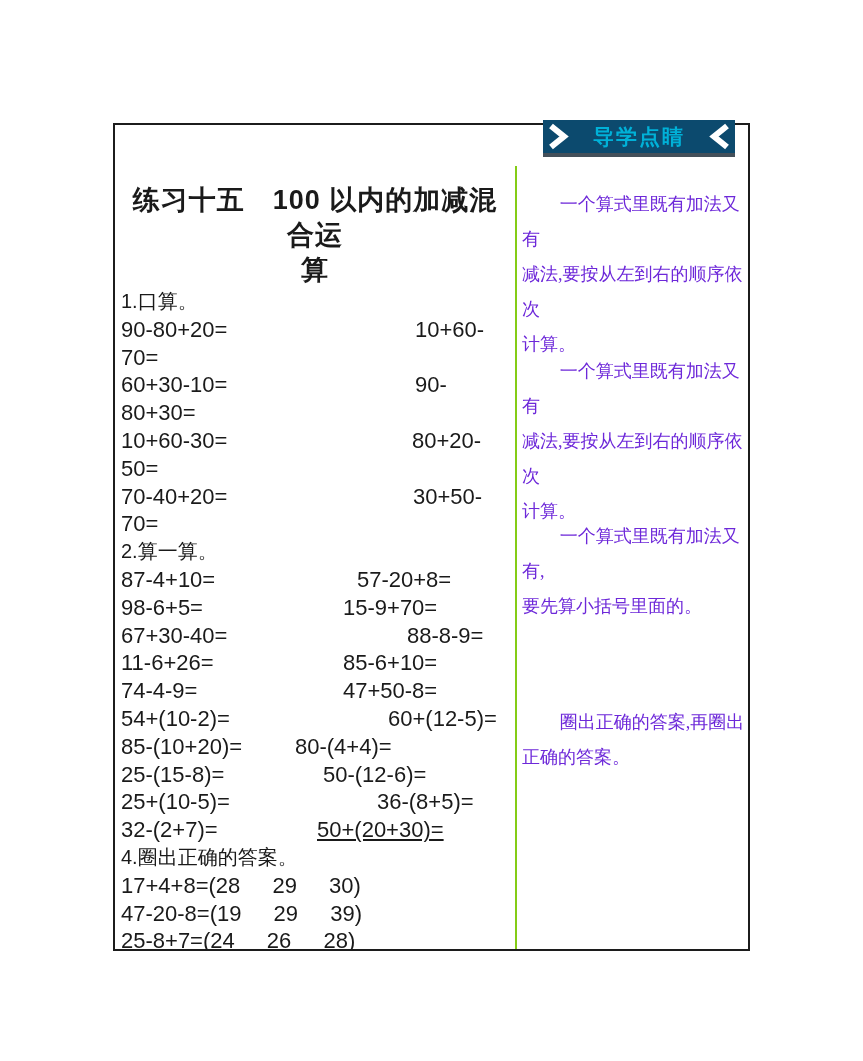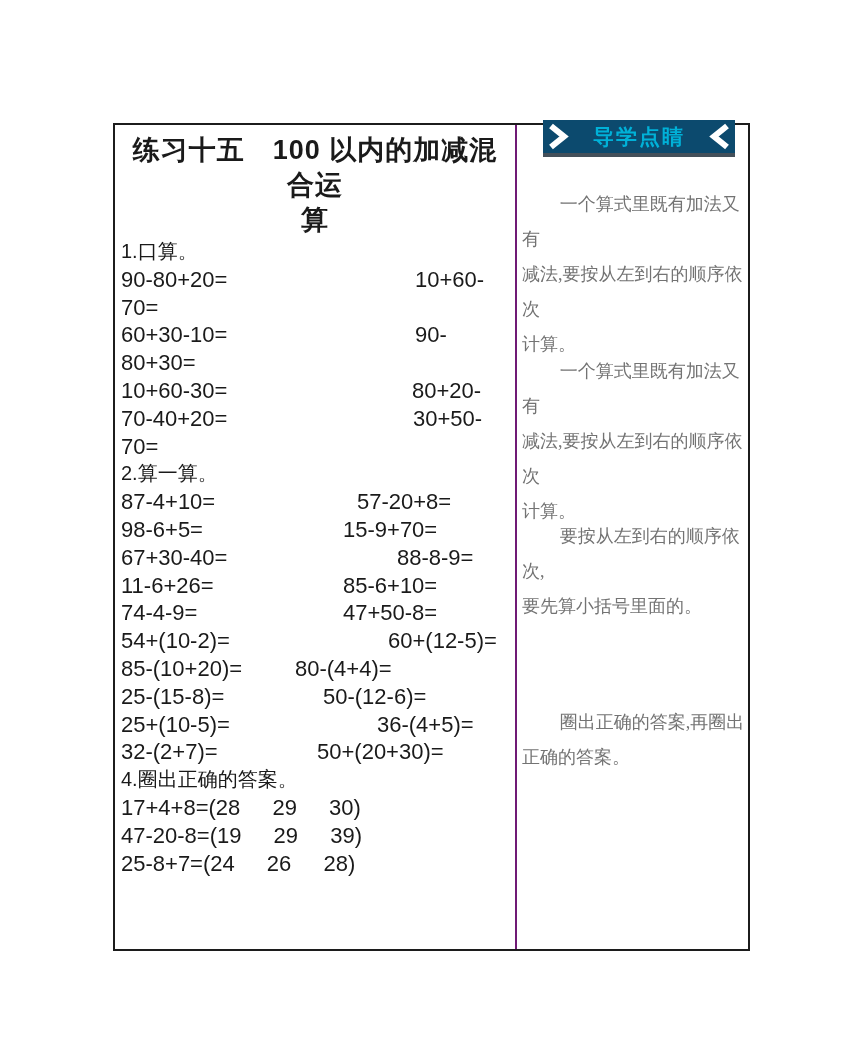--- a/index.html
+++ b/index.html
@@ -5,22 +5,22 @@
   html,body{margin:0;padding:0;}
   body{
     width:863px;height:1061px;background:#ffffff;position:relative;
     font-family:"Liberation Sans", sans-serif;color:#1a1a1a;overflow:hidden;
   }
   .page-box{
     position:absolute;left:113px;top:123px;width:637px;height:828px;
     border:2px solid #1c1c1c;box-sizing:border-box;display:flex;background:#fff;
   }
   .main-col{
-    width:402px;box-sizing:border-box;border-right:2px solid #701a75;
-    padding:8px 0 0 6px;overflow:hidden;
+    width:402px;box-sizing:border-box;border-right:2px solid #84cc16;
+    padding:17px 0 0 6px;overflow:hidden;margin-top:41px;
   }
   .title{
     text-align:center;font-weight:bold;font-size:27px;line-height:35px;
     letter-spacing:1px;padding-right:6px;
   }
   .prob-row{position:relative;height:27.8px;line-height:27.8px;font-size:22px;white-space:nowrap;}
   .prob-row .right{position:absolute;top:0;}
   .sec-heading{height:27.8px;line-height:27.8px;font-size:20px;}
   .circle-row{word-spacing:26px;}
   .sidebar{flex:1;position:relative;}
@@ -29,21 +29,21 @@
     background:#0c4a6e;border-bottom:4px solid #44505a;box-sizing:content-box;
     display:flex;align-items:center;justify-content:space-between;padding:0 5px;
   }
   .banner-text{
     font-weight:bold;font-size:21px;letter-spacing:2px;color:#00b1d8;
     flex:1;text-align:center;
   }
   .chev{flex:0 0 auto;}
   .tip{
     position:absolute;left:5px;right:3px;
-    font-family:"Liberation Serif", serif;font-size:18px;line-height:35px;color:#737373;
+    font-family:"Liberation Serif", serif;font-size:18px;line-height:35px;color:#6d28d9;
   }
   .tip p{margin:0;}
   .tip p.first{text-indent:2.1em;}
 </style>
 </head>
 <body>
 
 <div class="page-box">
 
   <div class="main-col">
@@ -51,33 +51,34 @@
       <div>练习十五　100 以内的加减混合运</div>
       <div>算</div>
     </div>
     <div id="problems">
         <div class="sec-heading">1.口算。</div>
         <div class="prob-row"><span class="left">90-80+20=</span><span class="right" style="left: 294px;">10+60-</span></div>
         <div class="prob-row"><span class="left">70=</span></div>
         <div class="prob-row"><span class="left">60+30-10=</span><span class="right" style="left: 294px;">90-</span></div>
         <div class="prob-row"><span class="left">80+30=</span></div>
         <div class="prob-row"><span class="left">10+60-30=</span><span class="right" style="left: 291px;">80+20-</span></div>
+        <div class="prob-row"><span class="left">50=</span></div>
         <div class="prob-row"><span class="left">70-40+20=</span><span class="right" style="left: 292px;">30+50-</span></div>
         <div class="prob-row"><span class="left">70=</span></div>
         <div class="sec-heading">2.算一算。</div>
         <div class="prob-row"><span class="left">87-4+10=</span><span class="right" style="left: 236px;">57-20+8=</span></div>
         <div class="prob-row"><span class="left">98-6+5=</span><span class="right" style="left: 222px;">15-9+70=</span></div>
-        <div class="prob-row"><span class="left">67+30-40=</span><span class="right" style="left: 276px;">88-8-9=</span></div>
+        <div class="prob-row"><span class="left">67+30-40=</span><span class="right" style="left: 286px;">88-8-9=</span></div>
         <div class="prob-row"><span class="left">11-6+26=</span><span class="right" style="left: 222px;">85-6+10=</span></div>
         <div class="prob-row"><span class="left">74-4-9=</span><span class="right" style="left: 222px; text-align: center;">47+50-8=</span></div>
         <div class="prob-row"><span class="left">54+(10-2)=</span><span class="right" style="left: 267px;">60+(12-5)=</span></div>
         <div class="prob-row"><span class="left">85-(10+20)=</span><span class="right" style="left: 174px;">80-(4+4)=</span></div>
         <div class="prob-row"><span class="left">25-(15-8)=</span><span class="right" style="left: 202px;">50-(12-6)=</span></div>
-        <div class="prob-row"><span class="left">25+(10-5)=</span><span class="right" style="left: 256px;">36-(4+5)=</span></div>
-        <div class="prob-row"><span class="left">32-(2+7)=</span><span class="right" style="left: 196px;">50+(20+30)=</span></div>
+        <div class="prob-row"><span class="left">25+(10-5)=</span><span class="right" style="left: 256px;">36-(8+5)=</span></div>
+        <div class="prob-row"><span class="left">32-(2+7)=</span><span class="right" style="left: 196px; text-decoration: underline;">50+(20+30)=</span></div>
         <div class="sec-heading">4.圈出正确的答案。</div>
         <div class="prob-row circle-row"><span class="left">17+4+8=(28 29 30)</span></div>
         <div class="prob-row circle-row"><span class="left">47-20-8=(19 29 39)</span></div>
         <div class="prob-row circle-row"><span class="left">25-8+7=(24 26 28)</span></div>
       </div>
   </div>
 
   <div class="sidebar">
     <div class="banner">
       <svg class="chev" width="22" height="27" viewBox="0 0 22 27">
@@ -93,21 +94,21 @@
           <p class="first">一个算式里既有加法又有</p>
           <p>减法,要按从左到右的顺序依次</p>
           <p>计算。</p>
         </div>
         <div class="tip" style="top: 229px;">
           <p class="first">一个算式里既有加法又有</p>
           <p>减法,要按从左到右的顺序依次</p>
           <p>计算。</p>
         </div>
         <div class="tip" style="top: 394px;">
-          <p class="first">要按从左到右的顺序依次,</p>
+          <p class="first">一个算式里既有加法又有,</p>
           <p>要先算小括号里面的。</p>
         </div>
         <div class="tip" style="top: 580px;">
           <p class="first">圈出正确的答案,再圈出</p>
           <p>正确的答案。</p>
         </div>
       </div>
   </div>
 
 </div>

